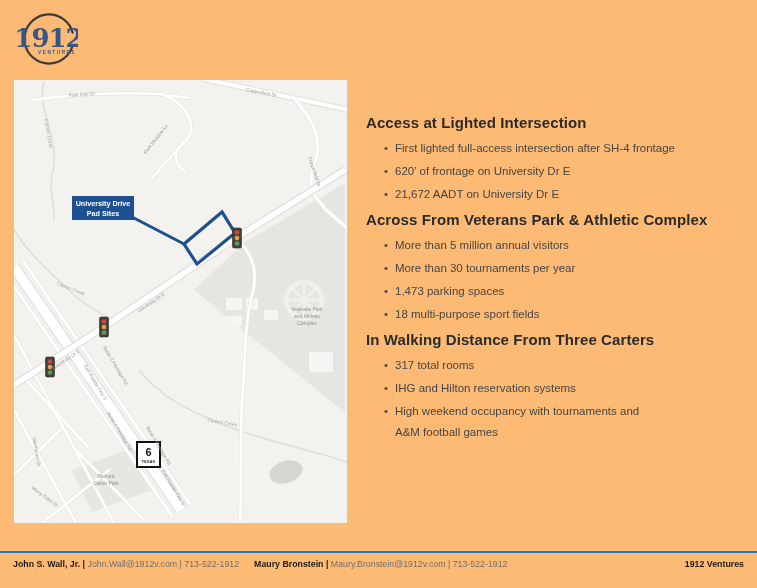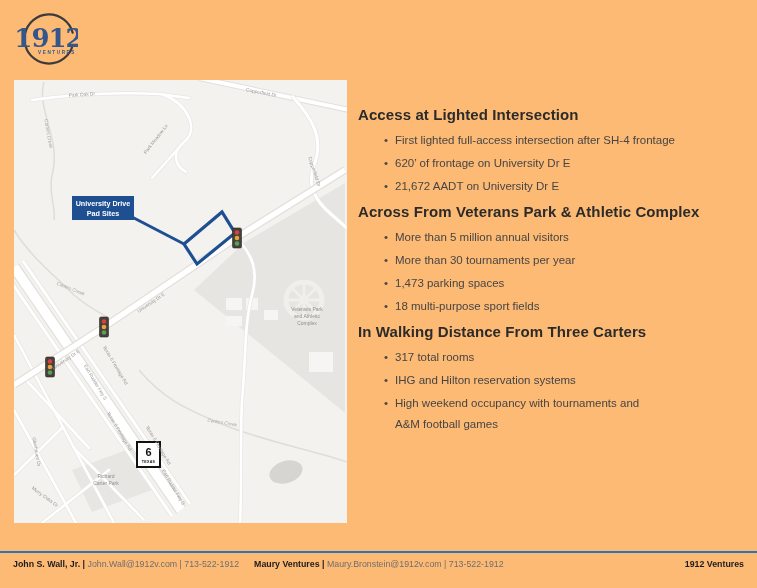--- a/index.html
+++ b/index.html
@@ -14,21 +14,21 @@
   .map svg{display:block;}
   .road-label{font-size:4.8px;fill:#9b9a98;}
   .water-label{font-size:4.8px;fill:#a9a8a6;font-style:italic;}
   .poi-label{font-size:5px;fill:#8f8f8d;}
   .callout-text{font-size:7.2px;font-weight:bold;fill:#ffffff;}
   .shield-num{font-size:11px;font-weight:bold;fill:#111;}
   .shield-cap{font-size:3.6px;font-weight:bold;fill:#111;letter-spacing:.3px;}
 
   
   .content{position:absolute;left:358px;top:105px;width:392px;}
-  .content h2{margin:0;font-size:15px;line-height:19px;font-weight:bold;color:#2b2b2b;letter-spacing:.1px;}
+  .content h2{margin:8px;font-size:15px;line-height:19px;font-weight:bold;color:#2b2b2b;letter-spacing:.1px;}
   .content ul{list-style:none;margin:9px 0 9px 0;padding:0 0 0 26px;}
   .content li{position:relative;padding-left:11px;margin-bottom:9px;font-size:11.5px;line-height:14px;color:#454545;}
   .content li::before{content:"•";position:absolute;left:0;top:0;color:#454545;}
   .content li.wrap{white-space:pre-line;line-height:21px;margin-top:-3px;}
 
   
   .footer{position:absolute;left:0;top:551px;width:757px;}
   .footer-rule{height:2px;width:100%;background:#2e75b6;}
   .footer-row{display:flex;justify-content:space-between;align-items:baseline;padding:6px 13px 0 13px;font-size:8.8px;color:#6e6e6e;}
   .contacts{display:flex;gap:15px;}
@@ -212,19 +212,19 @@
 A&amp;M football games</li>
     </ul>
 
   </div>
 
   <div class="footer">
     <div class="footer-rule"></div>
     <div class="footer-row">
       <div class="contacts">
         <span class="contact"><b>John S. Wall, Jr. |</b> <span>John.Wall@1912v.com | 713-522-1912</span></span>
-        <span class="contact"><b>Maury Ventures |</b> <span>Maury.Bronstein@1912v.com | 713-522-1912</span></span>
+        <span class="contact"><b>Maury Bronstein |</b> <span>Maury.Bronstein@1912v.com | 713-522-1912</span></span>
       </div>
       <div class="company">1912 Ventures</div>
     </div>
   </div>
 
 </div>
 
 </body></html>

